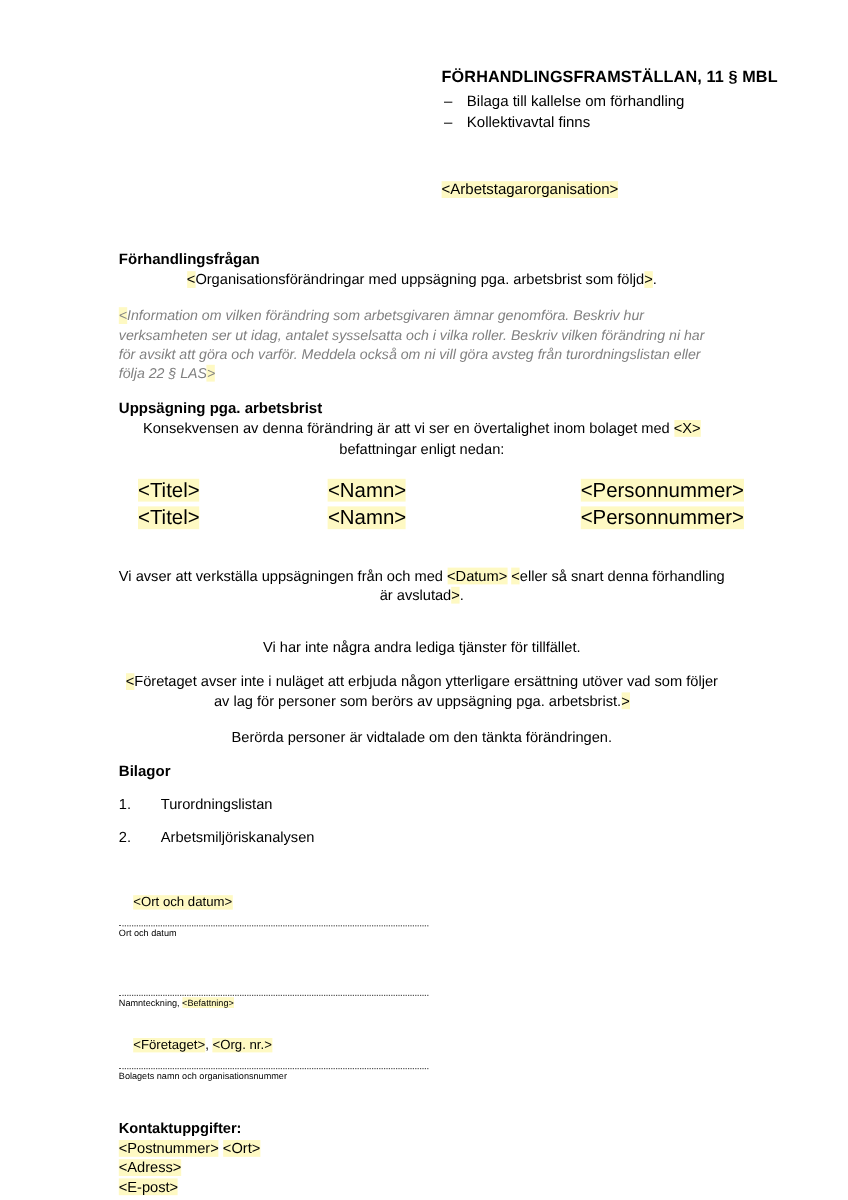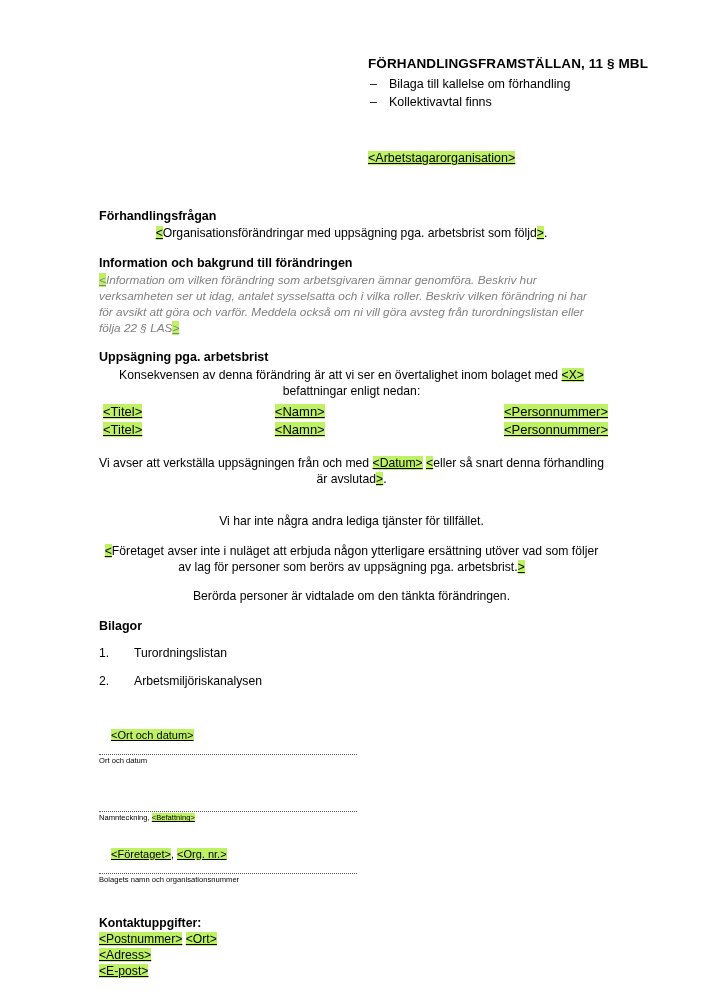--- a/index.html
+++ b/index.html
@@ -15,22 +15,21 @@
   .page {
     position: relative;
     width: 707px;
     height: 1000px;
     background: #ffffff;
     overflow: hidden;
     box-sizing: border-box;
     padding-left: 24px;
   }
   .hl {
-    background: #bef264;
-    text-decoration: underline;
+    background: #fef9c3;
   }
   
   .header-block {
     position: absolute;
     left: 368px;
     top: 56px;
     width: 320px;
   }
   .doc-title {
     font-size: 13.5px;
@@ -91,23 +90,23 @@
     font-style: italic;
     color: #808080;
     font-size: 11.8px;
     line-height: 1.37;
     margin: 0;
   }
   
   .person-table {
     width: 505px;
     border-collapse: collapse;
-    font-size: 13px;
+    font-size: 17px;
     line-height: 1.32;
-    margin: 4px;
+    margin: 16px;
   }
   .person-table td {
     padding: 0;
     vertical-align: top;
     white-space: nowrap;
   }
   .col-titel { width: 174px; }
   .col-namn  { width: 232px; }
   .col-pnr   { width: 99px; text-align: right; }
   
@@ -187,21 +186,20 @@
     <span class="hl">&lt;Arbetstagarorganisation&gt;</span>
   </div>
 
   <div class="body-col">
 
     <h2 class="sec">Förhandlingsfrågan</h2>
     <p class="para"><span class="hl">&lt;</span><span>Organisationsförändringar med uppsägning pga. arbetsbrist som följd</span><span class="hl">&gt;</span><span>.</span></p>
 
     <div class="gap-sec"></div>
 
-    <h2 class="sec">Information och bakgrund till förändringen</h2>
     <p class="italic-note"><span class="hl">&lt;</span><span>Information om vilken förändring som arbetsgivaren ämnar genomföra. Beskriv hur verksamheten ser ut idag, antalet sysselsatta och i vilka roller. Beskriv vilken förändring ni har för avsikt att göra och varför. Meddela också om ni vill göra avsteg från turordningslistan eller följa 22 § LAS</span><span class="hl">&gt;</span></p>
 
     <div class="gap-sec"></div>
 
     <h2 class="sec">Uppsägning pga. arbetsbrist</h2>
     <p class="para"><span>Konsekvensen av denna förändring är att vi ser en övertalighet inom bolaget med </span><span class="hl">&lt;X&gt;</span><br><span>befattningar enligt nedan:</span></p>
 
     <table class="person-table">
       <tbody>
         <tr>

